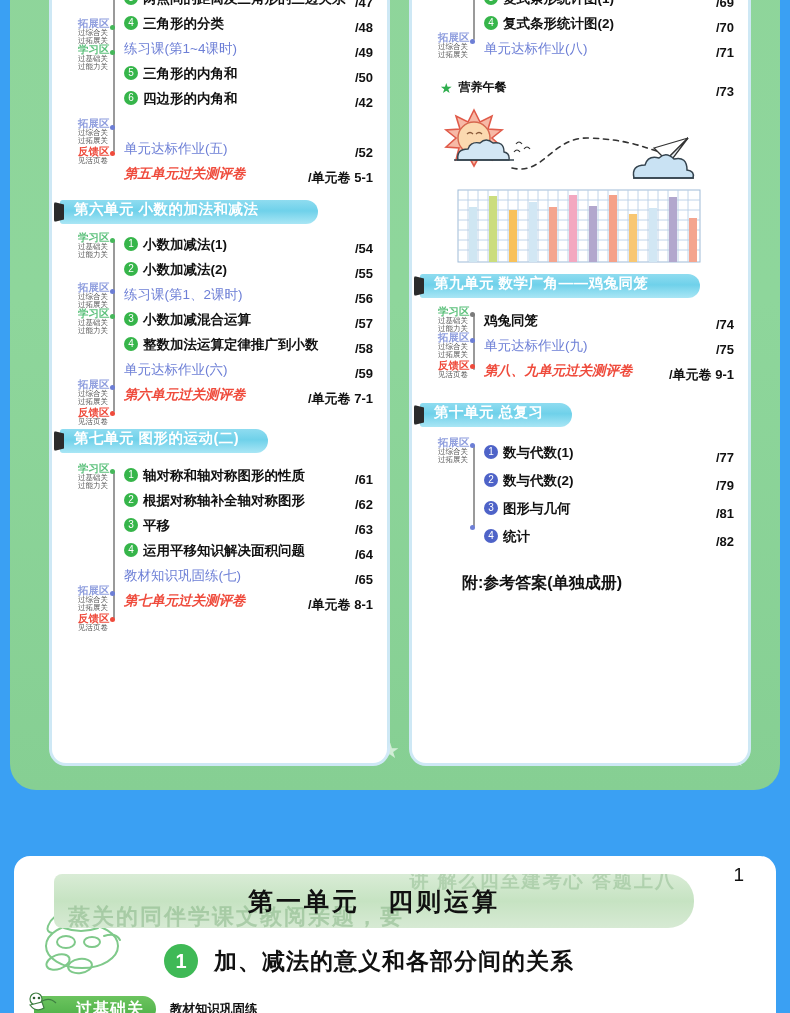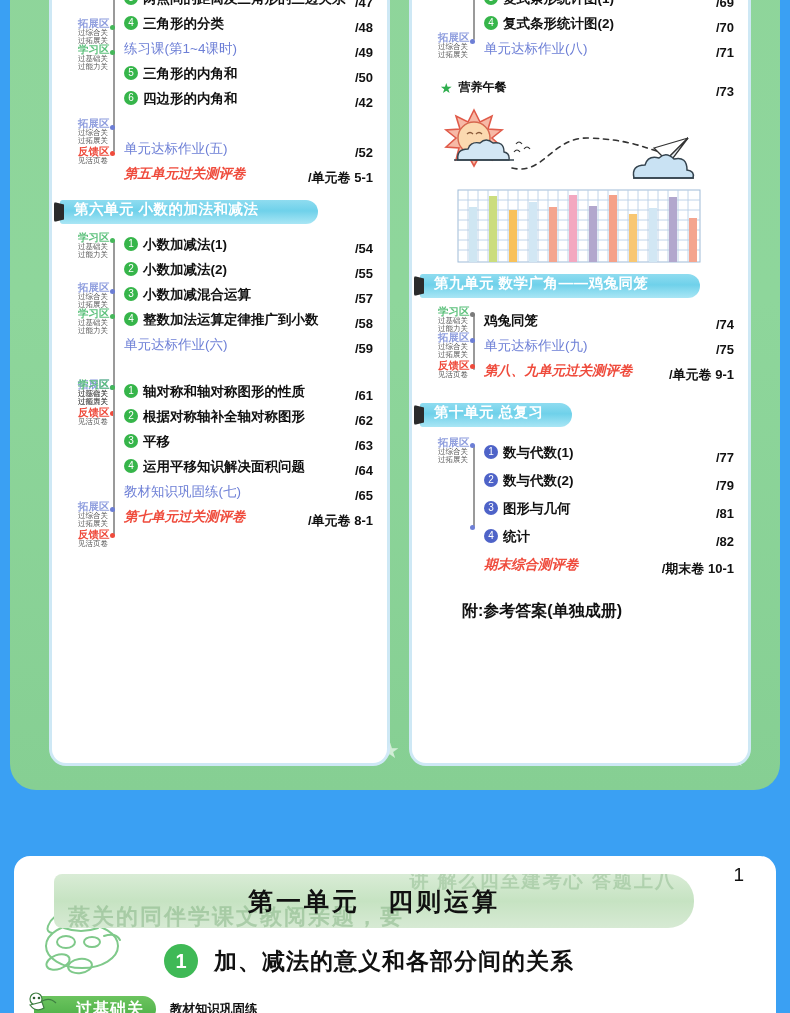--- a/index.html
+++ b/index.html
@@ -335,40 +335,53 @@
           <span class="dots"></span>
           <span class="pg">/54</span>
         </div>
         <div class="row">
           <span class="num green">2</span>
           <span class="txt t-black">小数加减法(2)</span>
           <span class="dots"></span>
           <span class="pg">/55</span>
         </div>
         <div class="row">
+          <span class="txt t-blue">练习课(第1、2课时)</span>
+          <span class="dots"></span>
+          <span class="pg">/56</span>
+        </div>
+        <div class="row">
           <span class="num green">3</span>
           <span class="txt t-black">小数加减混合运算</span>
           <span class="dots"></span>
           <span class="pg">/57</span>
         </div>
         <div class="row">
           <span class="num green">4</span>
           <span class="txt t-black">整数加法运算定律推广到小数</span>
           <span class="dots"></span>
           <span class="pg">/58</span>
         </div>
         <div class="row">
           <span class="txt t-blue">单元达标作业(六)</span>
           <span class="dots"></span>
           <span class="pg">/59</span>
         </div>
+        <div class="row">
+          <span class="txt t-red" style="font-weight:bold;">第六单元过关测评卷</span>
+          <span class="dots"></span>
+          <span class="pg">/单元卷 7-1</span>
+        </div>
       </div>
     </div>
 
     <div style="margin-top:22px;">
+      <div class="unit-bar narrow" style="width:208px;">
+        <span>第七单元  图形的运动(二)</span>
+      </div>
       <div class="rows" style="margin-top:10px;">
         <div class="rail" style="top:8px; height:148px;"></div>
         <div class="dot g" style="top:6px;"></div>
         <div class="dot p" style="top:128px;"></div>
         <div class="dot r" style="top:154px;"></div>
 
         <div class="zone z-green" style="top:0px;">
           <div class="z-title">学习区</div>
           <div class="z-sub">过基础关</div>
           <div class="z-sub">过能力关</div>
@@ -618,25 +631,20 @@
           <span class="txt t-black">图形与几何</span>
           <span class="dots"></span>
           <span class="pg">/81</span>
         </div>
         <div class="row" style="height:28px;">
           <span class="num blue">4</span>
           <span class="txt t-black">统计</span>
           <span class="dots"></span>
           <span class="pg">/82</span>
         </div>
-        <div class="row" style="height:28px;">
-          <span class="txt t-red" style="font-weight:bold;">期末综合测评卷</span>
-          <span class="dots"></span>
-          <span class="pg">/期末卷 10-1</span>
-        </div>
       </div>
     </div>
 
     <div style="margin-top:22px; padding-left:50px; font-size:16px; font-weight:bold; color:#111;">附:参考答案(单独成册)</div>
 
   </div>
 </div>
 
 <div class="bottom-panel">
 

